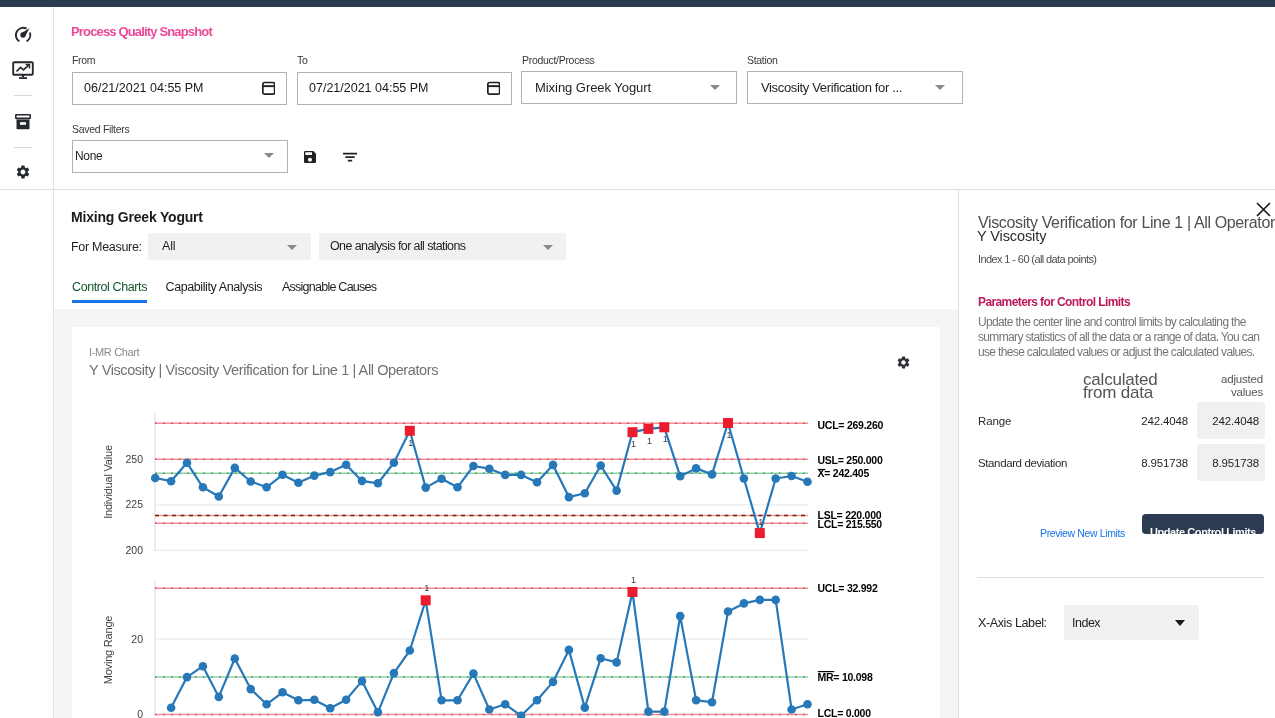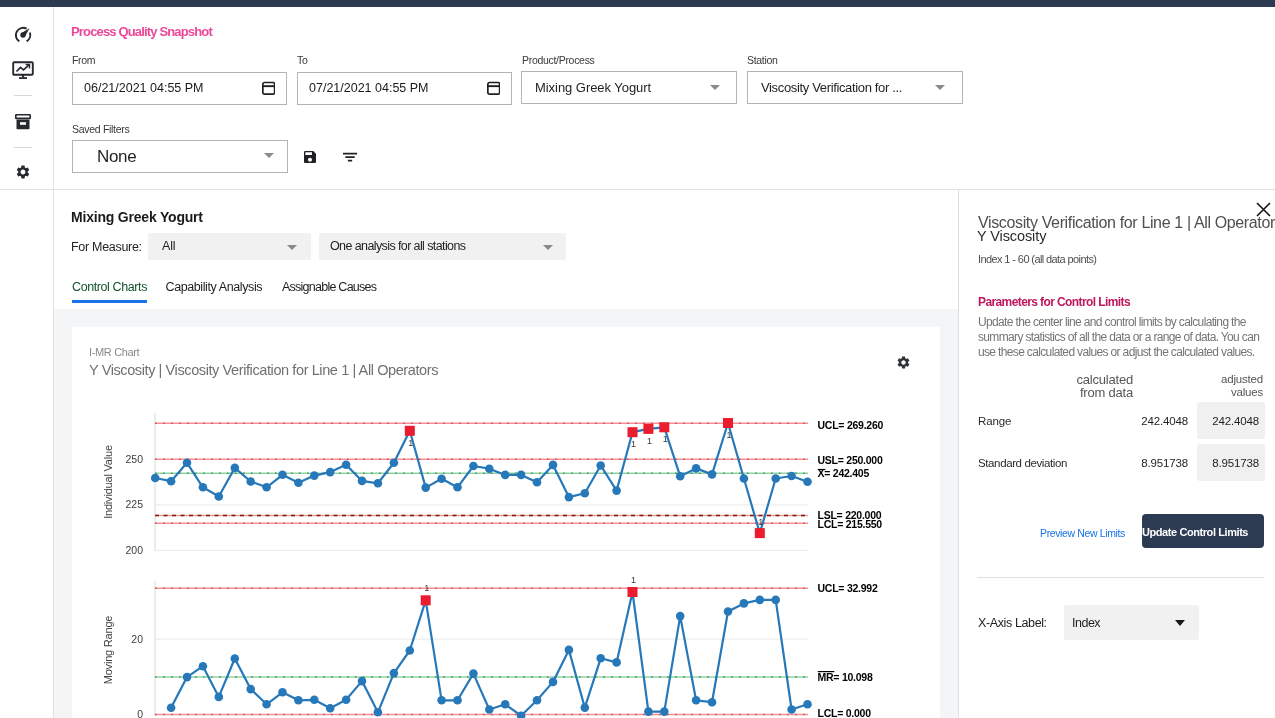--- a/index.html
+++ b/index.html
@@ -53,21 +53,21 @@
 <div class="inp" style="left:297px;top:72px">07/21/2021 04:55 PM</div>
 <svg width="13" height="14" viewBox="0 0 13 14" style="position:absolute;left:487px;top:81px">
 <rect x="0.85" y="1.5" width="11.8" height="11.6" rx="1.7" fill="none" stroke="#1f1f1f" stroke-width="1.7"></rect>
 <rect x="1" y="4.2" width="11.5" height="1.9" fill="#1f1f1f"></rect>
 </svg>
 <div class="sel" style="left:521px;top:71px;letter-spacing:-0.05px">Mixing Greek Yogurt</div>
 <div class="tri" style="left:710px;top:84.5px;border-left:5px solid transparent;border-right:5px solid transparent;border-top:5.5px solid #8a8a8a"></div>
 <div class="sel" style="left:747px;top:71px;letter-spacing:-0.35px">Viscosity Verification for ...</div>
 <div class="tri" style="left:935px;top:84.5px;border-left:5px solid transparent;border-right:5px solid transparent;border-top:5.5px solid #8a8a8a"></div>
 <div class="lbl" style="left:72px;top:123px">Saved Filters</div>
-<div class="sel" style="left:72px;top:140px;width:216px;letter-spacing:-0.35px;font-size:17px;padding-left:24px">None</div>
+<div class="sel" style="left:72px;top:140px;width:216px;letter-spacing:-0.35px;font-size:12px;padding-left:2px">None</div>
 <div class="tri" style="left:263.5px;top:152.5px;border-left:5px solid transparent;border-right:5px solid transparent;border-top:5.5px solid #8a8a8a"></div>
 <svg width="16" height="16" viewBox="0 0 24 24" style="position:absolute;left:302px;top:149px">
 <path fill="#202124" d="M17 3H5c-1.11 0-2 .9-2 2v14c0 1.1.89 2 2 2h14c1.1 0 2-.9 2-2V7l-4-4zm-5 16c-1.66 0-3-1.34-3-3s1.34-3 3-3 3 1.34 3 3-1.34 3-3 3zm3-10H5V5h10v4z"></path>
 </svg>
 <svg width="16" height="16" viewBox="0 0 24 24" style="position:absolute;left:342px;top:149px">
 <path fill="#202124" d="M1.5 5.5v2.6h21V5.5H1.5zm3.5 8h14v-2.6H5v2.6zm3.75 5.4h6.5v-2.6h-6.5v2.6z"></path>
 </svg>
 <div class="abs" style="left:0;top:189px;width:1275px;height:1px;background:#e0e0e0"></div>
 
 <div class="abs" style="left:71px;top:209px;font-size:14px;font-weight:bold;color:#1b1b1b;letter-spacing:-0.2px">Mixing Greek Yogurt</div>
@@ -232,28 +232,28 @@
 
 <div class="abs" style="left:958px;top:190px;width:317px;height:528px;background:#fff;border-left:1px solid #dedede"></div>
 <svg width="17" height="17" viewBox="0 0 17 17" style="position:absolute;left:1255px;top:201px">
 <path d="M2 2 L15 15 M15 2 L2 15" stroke="#161616" stroke-width="1.6" fill="none"></path>
 </svg>
 <div class="abs" style="left:978px;top:214px;font-size:16px;color:#4f4f4f;letter-spacing:-0.36px">Viscosity Verification for Line 1 | All Operator</div>
 <div class="abs" style="left:977px;top:228px;font-size:14.5px;color:#2b2b2b;letter-spacing:-0.1px">Y Viscosity</div>
 <div class="abs" style="left:978px;top:253px;font-size:11px;color:#4f4f4f;letter-spacing:-0.6px">Index 1 - 60 (all data points)</div>
 <div class="abs" style="left:978px;top:295px;font-size:12px;font-weight:bold;color:#be185d;letter-spacing:-0.6px">Parameters for Control Limits</div>
 <div class="abs" style="left:978px;top:315px;font-size:12px;color:#757575;line-height:14.8px;letter-spacing:-0.65px;white-space:nowrap">Update the center line and control limits by calculating the<br>summary statistics of all the data or a range of data. You can<br>use these calculated values or adjust the calculated values.</div>
-<div class="abs" style="left:1033px;top:373px;width:100px;font-size:13px;color:#555;text-align:right;line-height:13px;letter-spacing:-0.2px">calculated<br>from data</div>
+<div class="abs" style="left:1083px;top:373px;width:100px;font-size:17px;color:#555;text-align:left;line-height:13px;letter-spacing:-0.2px">calculated<br>from data</div>
 <div class="abs" style="left:1163px;top:373px;width:100px;font-size:11.5px;color:#555;text-align:right;line-height:13px;letter-spacing:-0.2px">adjusted<br>values</div>
 <div class="abs" style="left:1197px;top:402px;width:68px;height:37px;background:#f0f0f0;border-radius:3px"></div>
 <div class="abs" style="left:1197px;top:444px;width:68px;height:37px;background:#f0f0f0;border-radius:3px"></div>
 <div class="abs" style="left:978px;top:414.5px;font-size:11.5px;color:#2b2b2b;letter-spacing:-0.15px">Range</div>
 <div class="abs" style="left:1088px;top:414.5px;width:100px;font-size:11.5px;color:#1f1f1f;text-align:right;letter-spacing:-0.15px">242.4048</div>
 <div class="abs" style="left:1159px;top:414.5px;width:100px;font-size:11.5px;color:#1f1f1f;text-align:right;letter-spacing:-0.15px">242.4048</div>
 <div class="abs" style="left:978px;top:456.5px;font-size:11.5px;color:#2b2b2b;letter-spacing:-0.38px">Standard deviation</div>
 <div class="abs" style="left:1088px;top:456.5px;width:100px;font-size:11.5px;color:#1f1f1f;text-align:right;letter-spacing:-0.15px">8.951738</div>
 <div class="abs" style="left:1159px;top:456.5px;width:100px;font-size:11.5px;color:#1f1f1f;text-align:right;letter-spacing:-0.15px">8.951738</div>
 <div class="abs" style="left:1040px;top:527px;font-size:10.5px;color:#1a73e8;letter-spacing:-0.37px">Preview New Limits</div>
-<div class="abs" style="left:1142px;top:514px;width:122px;height:34px;background:#2c3b52;border-radius:4px;color:#fff;font-size:11px;font-weight:bold;text-align:left;line-height:36px;letter-spacing:-0.42px">Update Control Limits</div>
+<div class="abs" style="left:1142px;top:514px;width:122px;height:20px;background:#2c3b52;border-radius:4px;color:#fff;font-size:11px;font-weight:bold;text-align:center;line-height:36px;letter-spacing:-0.42px">Update Control Limits</div>
 <div class="abs" style="left:977px;top:577px;width:287px;height:1px;background:#e0e0e0"></div>
 <div class="abs" style="left:978px;top:616px;font-size:12.5px;color:#1f1f1f;letter-spacing:-0.38px">X-Axis Label:</div>
 <div class="abs" style="left:1064px;top:605px;width:135px;height:35px;background:#f1f1f2;border-radius:2px"></div>
 <div class="abs" style="left:1072px;top:616px;font-size:12.5px;color:#1f1f1f;letter-spacing:-0.5px">Index</div>
 <div class="tri" style="left:1175px;top:620px;border-left:5.5px solid transparent;border-right:5.5px solid transparent;border-top:6px solid #1a1a1a"></div>
 </body></html>

